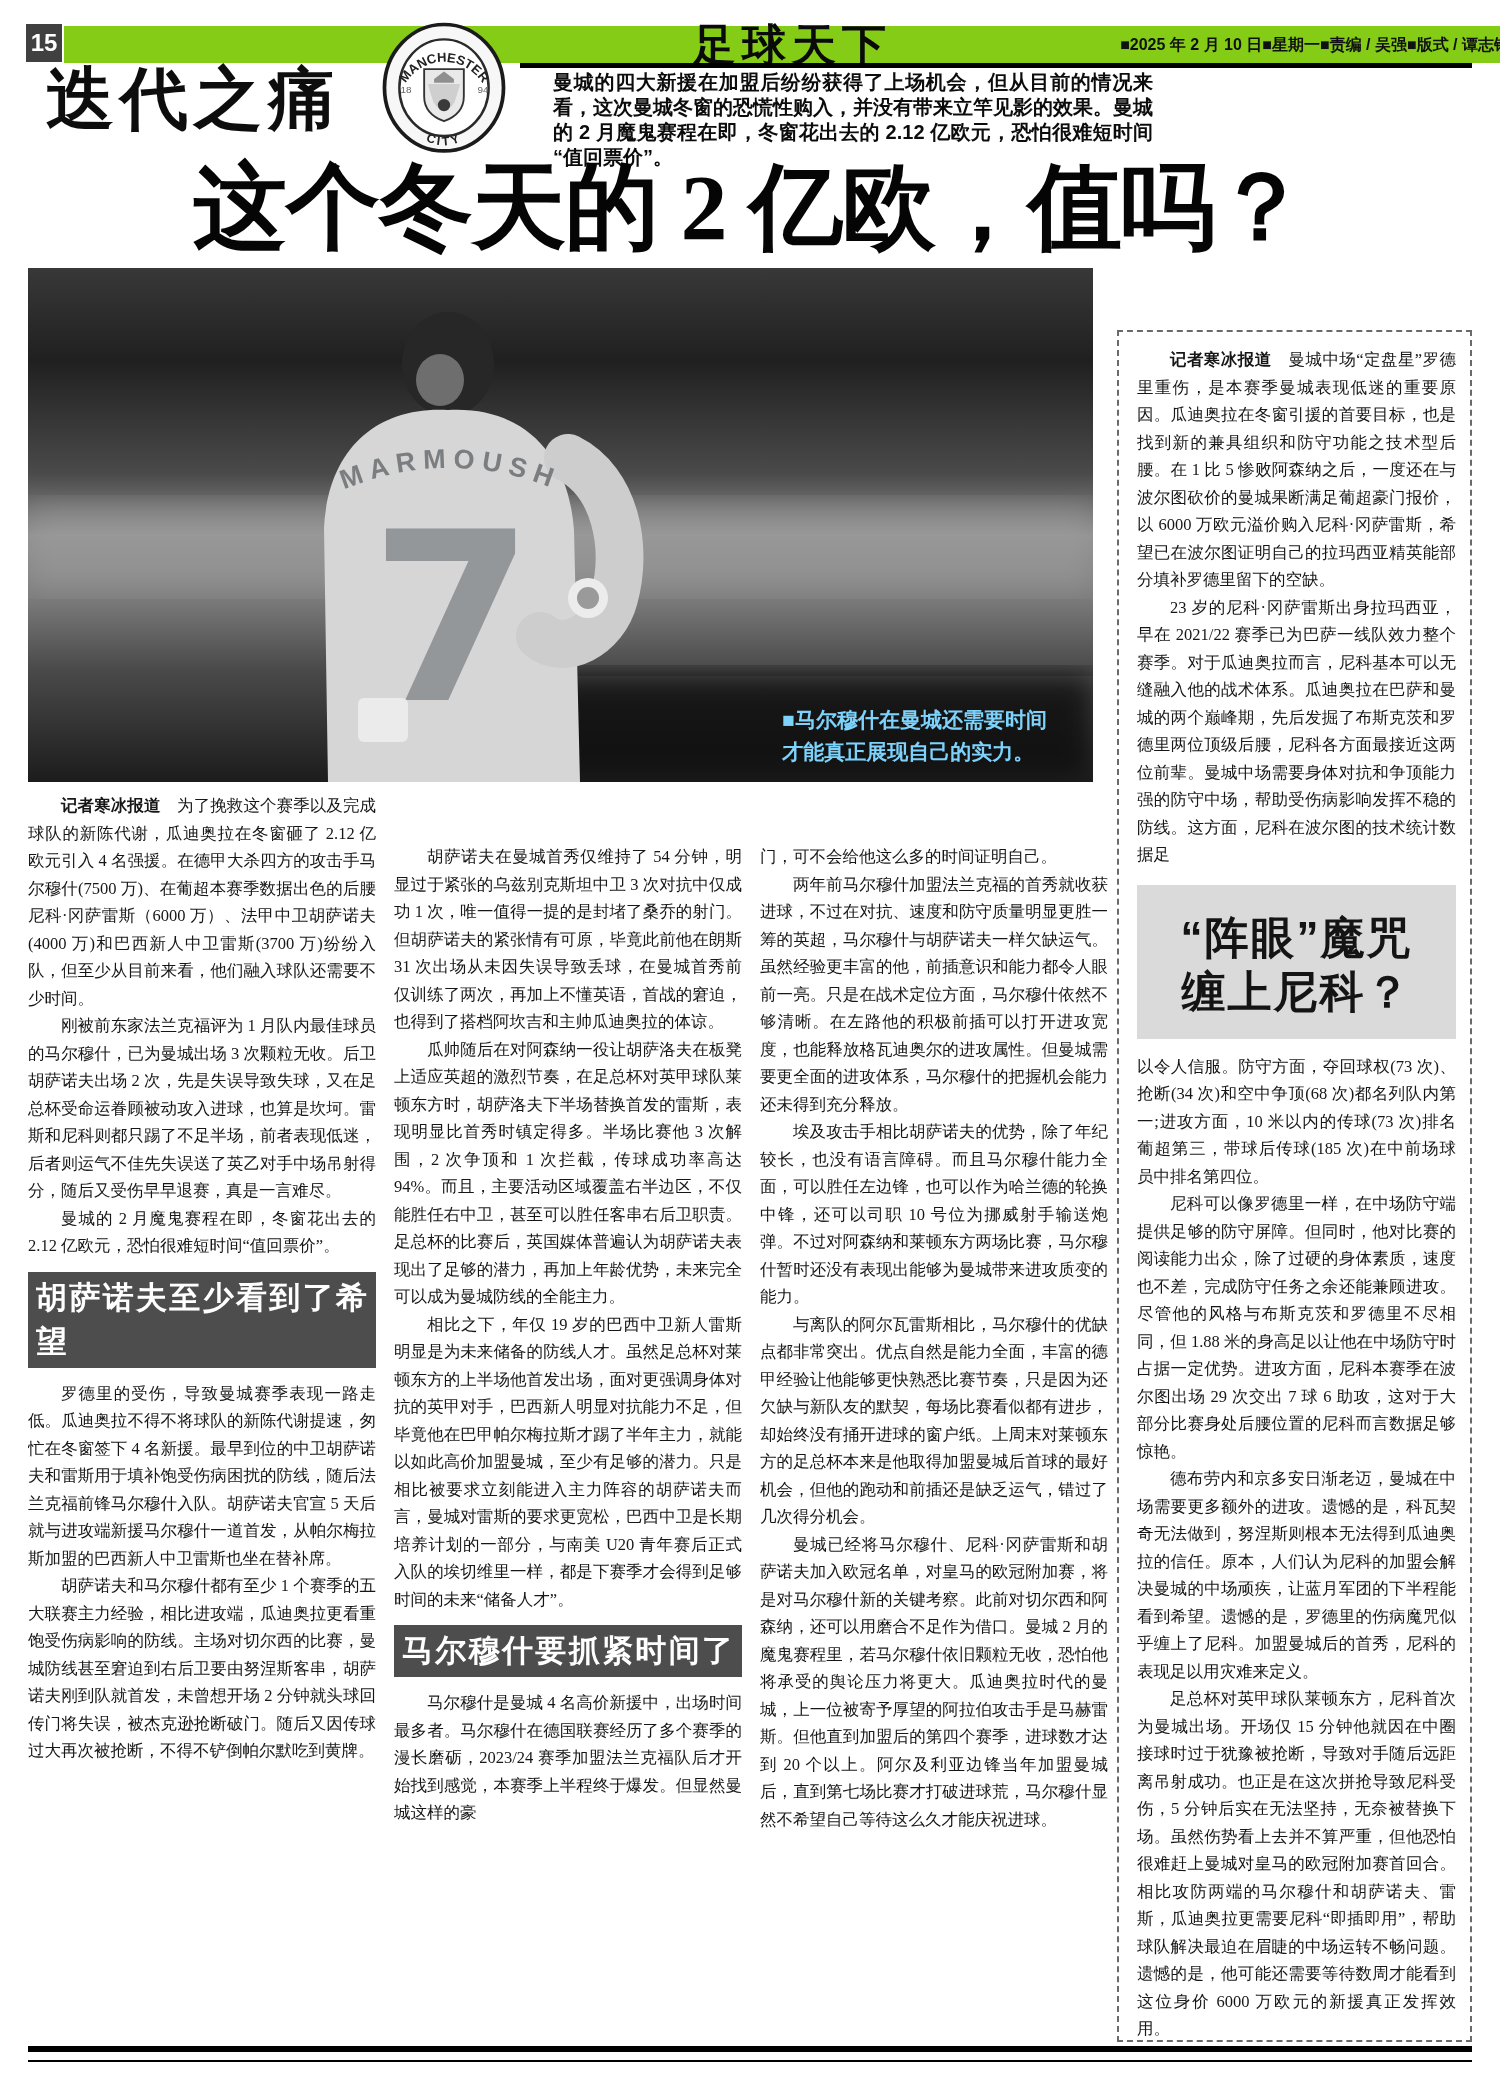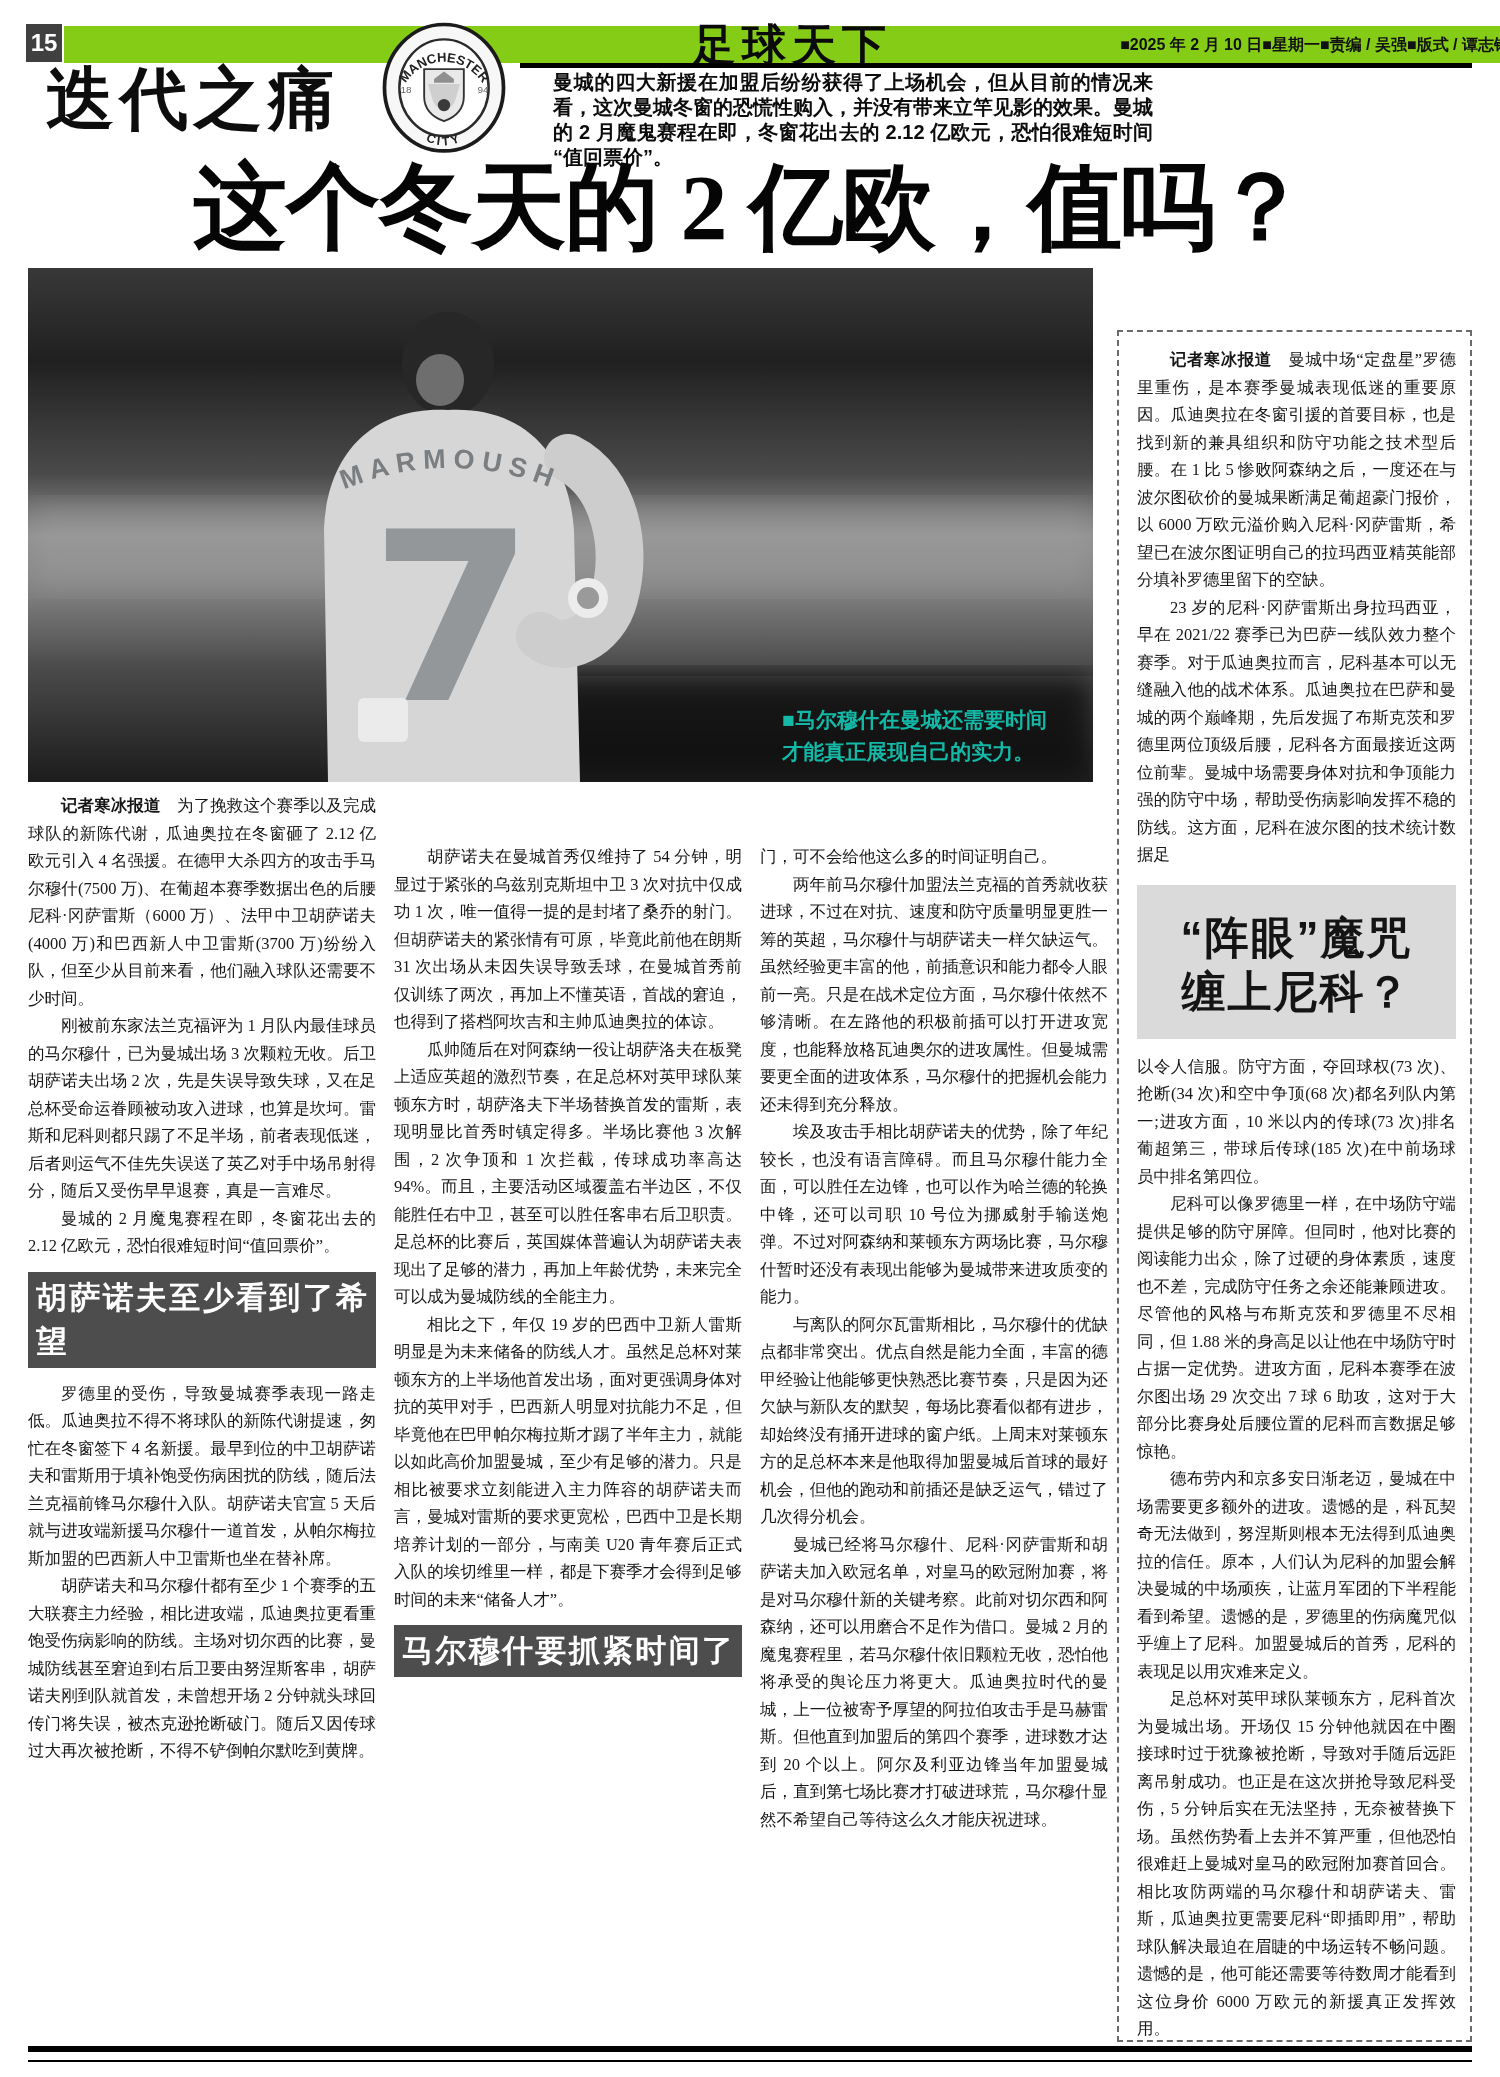--- a/index.html
+++ b/index.html
@@ -24,21 +24,21 @@
   .intro{position:absolute;left:545px;top:70px;width:600px;
     font:700 20px/25px "Liberation Sans","DejaVu Sans",sans-serif;color:#0c0c0c;text-align:justify;margin-left:8px;}
 
   .headline{position:absolute;left:40px;right:40px;top:144px;text-align:center;
     font-family:"Liberation Serif","DejaVu Serif",serif;font-weight:900;font-size:94px;
     letter-spacing:-1px;color:#050505;white-space:nowrap;}
 
   
   .photo{position:absolute;left:28px;top:268px;width:1065px;height:514px;overflow:hidden;background:#222;}
   .photo svg{display:block;width:100%;height:100%;}
-  .caption{position:absolute;right:46px;bottom:14px;text-align:left;color:#14b8a6;
+  .caption{position:absolute;right:46px;bottom:14px;text-align:left;color:#7dd3fc;
     font:700 21px/32px "Liberation Sans","DejaVu Sans",sans-serif;}
 
   
   .col{position:absolute;overflow:hidden;text-align:justify;}
   .col1{left:28px;top:792px;width:348px;height:1250px;}
   .col2{left:394px;top:843px;width:348px;height:1200px;}
   .col3{left:760px;top:843px;width:348px;height:1200px;}
   .col4{left:1117px;top:330px;width:355px;height:1712px;border:2px dashed #6a6a6a;
         box-sizing:border-box;padding:14px 14px 0 18px;}
 
@@ -145,20 +145,21 @@
       <p class="para">曼城的 2 月魔鬼赛程在即，冬窗花出去的 2.12 亿欧元，恐怕很难短时间“值回票价”。</p>
       <div class="col-header">胡萨诺夫至少看到了希望</div>
       <p class="para">罗德里的受伤，导致曼城赛季表现一路走低。瓜迪奥拉不得不将球队的新陈代谢提速，匆忙在冬窗签下 4 名新援。最早到位的中卫胡萨诺夫和雷斯用于填补饱受伤病困扰的防线，随后法兰克福前锋马尔穆什入队。胡萨诺夫官宣 5 天后就与进攻端新援马尔穆什一道首发，从帕尔梅拉斯加盟的巴西新人中卫雷斯也坐在替补席。</p>
       <p class="para">胡萨诺夫和马尔穆什都有至少 1 个赛季的五大联赛主力经验，相比进攻端，瓜迪奥拉更看重饱受伤病影响的防线。主场对切尔西的比赛，曼城防线甚至窘迫到右后卫要由努涅斯客串，胡萨诺夫刚到队就首发，未曾想开场 2 分钟就头球回传门将失误，被杰克逊抢断破门。随后又因传球过大再次被抢断，不得不铲倒帕尔默吃到黄牌。</p>
     </div>
   <div class="col col2">
       <p class="para">胡萨诺夫在曼城首秀仅维持了 54 分钟，明显过于紧张的乌兹别克斯坦中卫 3 次对抗中仅成功 1 次，唯一值得一提的是封堵了桑乔的射门。但胡萨诺夫的紧张情有可原，毕竟此前他在朗斯 31 次出场从未因失误导致丢球，在曼城首秀前仅训练了两次，再加上不懂英语，首战的窘迫，也得到了搭档阿坎吉和主帅瓜迪奥拉的体谅。</p>
       <p class="para">瓜帅随后在对阿森纳一役让胡萨洛夫在板凳上适应英超的激烈节奏，在足总杯对英甲球队莱顿东方时，胡萨洛夫下半场替换首发的雷斯，表现明显比首秀时镇定得多。半场比赛他 3 次解围，2 次争顶和 1 次拦截，传球成功率高达 94%。而且，主要活动区域覆盖右半边区，不仅能胜任右中卫，甚至可以胜任客串右后卫职责。足总杯的比赛后，英国媒体普遍认为胡萨诺夫表现出了足够的潜力，再加上年龄优势，未来完全可以成为曼城防线的全能主力。</p>
       <p class="para">相比之下，年仅 19 岁的巴西中卫新人雷斯明显是为未来储备的防线人才。虽然足总杯对莱顿东方的上半场他首发出场，面对更强调身体对抗的英甲对手，巴西新人明显对抗能力不足，但毕竟他在巴甲帕尔梅拉斯才踢了半年主力，就能以如此高价加盟曼城，至少有足够的潜力。只是相比被要求立刻能进入主力阵容的胡萨诺夫而言，曼城对雷斯的要求更宽松，巴西中卫是长期培养计划的一部分，与南美 U20 青年赛后正式入队的埃切维里一样，都是下赛季才会得到足够时间的未来“储备人才”。</p>
       <div class="col-header">马尔穆什要抓紧时间了</div>
+      <p class="para">马尔穆什是曼城 4 名高价新援中，出场时间最多者。马尔穆什在德国联赛经历了多个赛季的漫长磨砺，2023/24 赛季加盟法兰克福队后才开始找到感觉，本赛季上半程终于爆发。但显然曼城这样的豪</p>
     </div>
   <div class="col col3">
       <p class="para noindent">门，可不会给他这么多的时间证明自己。</p>
       <p class="para">两年前马尔穆什加盟法兰克福的首秀就收获进球，不过在对抗、速度和防守质量明显更胜一筹的英超，马尔穆什与胡萨诺夫一样欠缺运气。虽然经验更丰富的他，前插意识和能力都令人眼前一亮。只是在战术定位方面，马尔穆什依然不够清晰。在左路他的积极前插可以打开进攻宽度，也能释放格瓦迪奥尔的进攻属性。但曼城需要更全面的进攻体系，马尔穆什的把握机会能力还未得到充分释放。</p>
       <p class="para">埃及攻击手相比胡萨诺夫的优势，除了年纪较长，也没有语言障碍。而且马尔穆什能力全面，可以胜任左边锋，也可以作为哈兰德的轮换中锋，还可以司职 10 号位为挪威射手输送炮弹。不过对阿森纳和莱顿东方两场比赛，马尔穆什暂时还没有表现出能够为曼城带来进攻质变的能力。</p>
       <p class="para">与离队的阿尔瓦雷斯相比，马尔穆什的优缺点都非常突出。优点自然是能力全面，丰富的德甲经验让他能够更快熟悉比赛节奏，只是因为还欠缺与新队友的默契，每场比赛看似都有进步，却始终没有捅开进球的窗户纸。上周末对莱顿东方的足总杯本来是他取得加盟曼城后首球的最好机会，但他的跑动和前插还是缺乏运气，错过了几次得分机会。</p>
       <p class="para">曼城已经将马尔穆什、尼科·冈萨雷斯和胡萨诺夫加入欧冠名单，对皇马的欧冠附加赛，将是对马尔穆什新的关键考察。此前对切尔西和阿森纳，还可以用磨合不足作为借口。曼城 2 月的魔鬼赛程里，若马尔穆什依旧颗粒无收，恐怕他将承受的舆论压力将更大。瓜迪奥拉时代的曼城，上一位被寄予厚望的阿拉伯攻击手是马赫雷斯。但他直到加盟后的第四个赛季，进球数才达到 20 个以上。阿尔及利亚边锋当年加盟曼城后，直到第七场比赛才打破进球荒，马尔穆什显然不希望自己等待这么久才能庆祝进球。</p>
     </div>
   <div class="col col4">
       <p class="para"><b class="lead">记者寒冰报道　</b>曼城中场“定盘星”罗德里重伤，是本赛季曼城表现低迷的重要原因。瓜迪奥拉在冬窗引援的首要目标，也是找到新的兼具组织和防守功能之技术型后腰。在 1 比 5 惨败阿森纳之后，一度还在与波尔图砍价的曼城果断满足葡超豪门报价，以 6000 万欧元溢价购入尼科·冈萨雷斯，希望已在波尔图证明自己的拉玛西亚精英能部分填补罗德里留下的空缺。</p>

